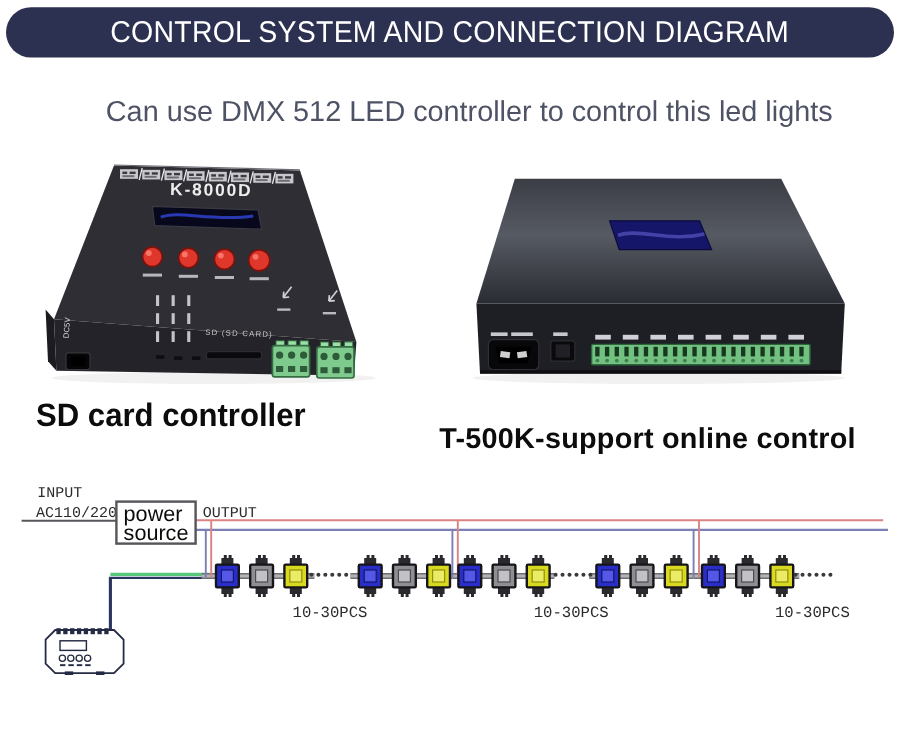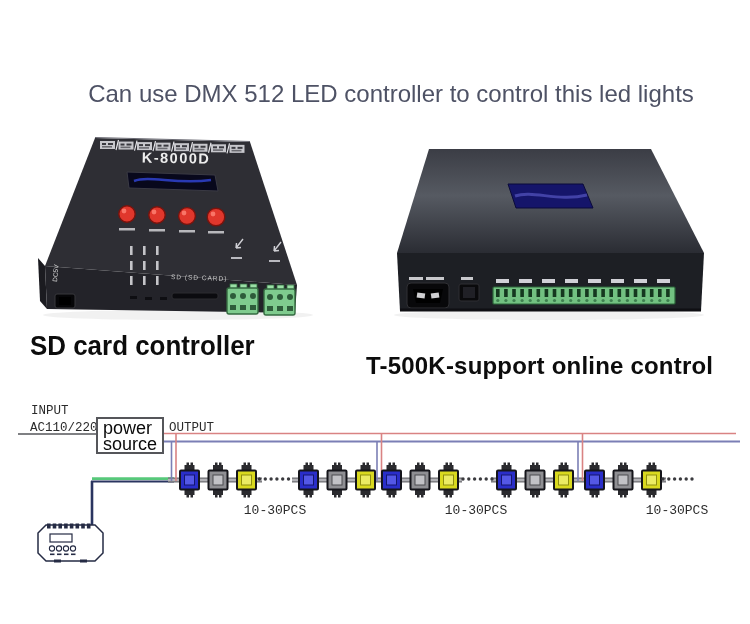--- a/index.html
+++ b/index.html
@@ -27,20 +27,23 @@
   #right-product{left:383px;top:138px;}
   #diagram{left:0;top:390px;}
   text.mono{font-family:"Liberation Mono","DejaVu Sans Mono",monospace;fill:#2b2b2b;}
   text.boxtxt{font-family:"Liberation Sans",sans-serif;fill:#0a0a0a;}
 </style>
 </head>
 <body>
 
 <div class="page">
 
+  <div class="banner" style="background: rgb(44, 49, 82);">
+    <span>CONTROL SYSTEM AND CONNECTION DIAGRAM</span>
+  </div>
 
   <div class="subtitle">Can use DMX 512 LED controller to control this led lights</div>
 
   <svg id="left-product" width="335" height="200" viewBox="0 0 335 200">
     <ellipse cx="150" cy="191" rx="135" ry="5" fill="#ededed" opacity="0.8"></ellipse>
 
     <polygon points="10,134 17,142 19,185 12,177" fill="#1b1b20"></polygon>
     <polygon points="67,14 222,18 269,161 17,142" fill="#2e2e34"></polygon>
     <polygon points="17,142 269,161 267,189 19,185" fill="#232329"></polygon>
     <line x1="67" y1="13.5" x2="222" y2="17.5" stroke="#6b6b74" stroke-width="1"></line>

